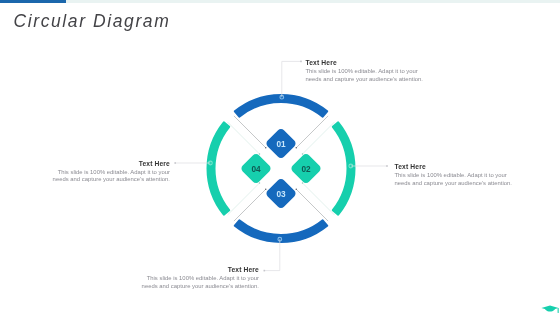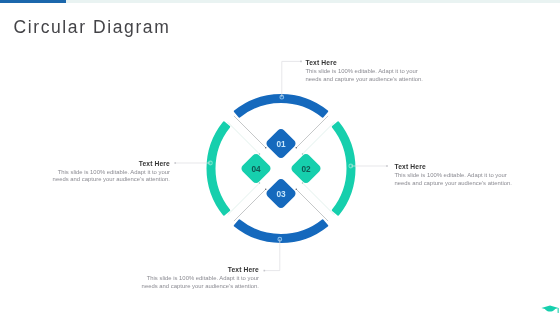--- a/index.html
+++ b/index.html
@@ -1,19 +1,19 @@
 <!DOCTYPE html>
 <html><head>
 <meta charset="utf-8">
 <style>
   html,body{margin:0;padding:0;}
   body{width:560px;height:315px;background:#ffffff;font-family:"Liberation Sans",sans-serif;overflow:hidden;position:relative;}
   .topline{position:absolute;left:0;top:0;width:560px;height:3px;background:#e9f3f2;}
   .topbar{position:absolute;left:0;top:0;width:66px;height:3px;background:#1b67ac;}
-  .title{position:absolute;left:13.5px;top:17px;font-size:17.5px;font-weight:300;color:#434347;letter-spacing:1.6px;}
+  .title{position:absolute;left:13.5px;top:11px;font-size:17.5px;font-weight:300;color:#434347;letter-spacing:1.6px;font-style:italic;}
   svg.diagram{position:absolute;left:0;top:0;width:560px;height:315px;}
   .tb{position:absolute;}
   .tb .h{font-size:6.7px;font-weight:bold;color:#333333;letter-spacing:0.15px;line-height:1;}
   .tb .p{font-size:5.9px;color:#8b8b92;line-height:7.6px;margin-top:1.4px;}
   .num{font-size:9.6px;font-weight:600;fill:#c8e6fb;}
   .numd{font-size:9.6px;font-weight:600;fill:#0f5a53;}
 </style>
 </head>
 <body>
 

